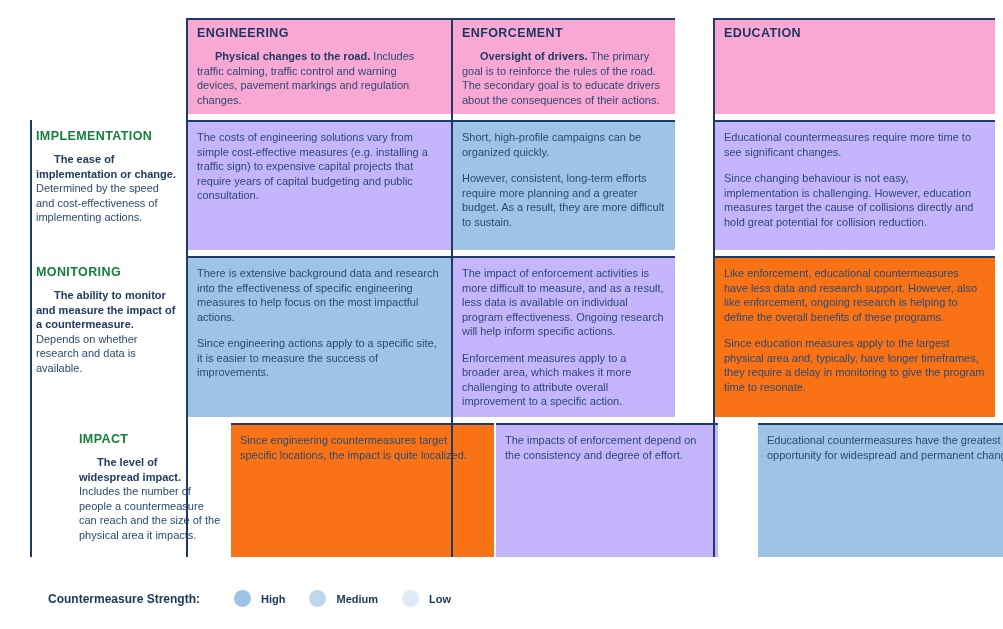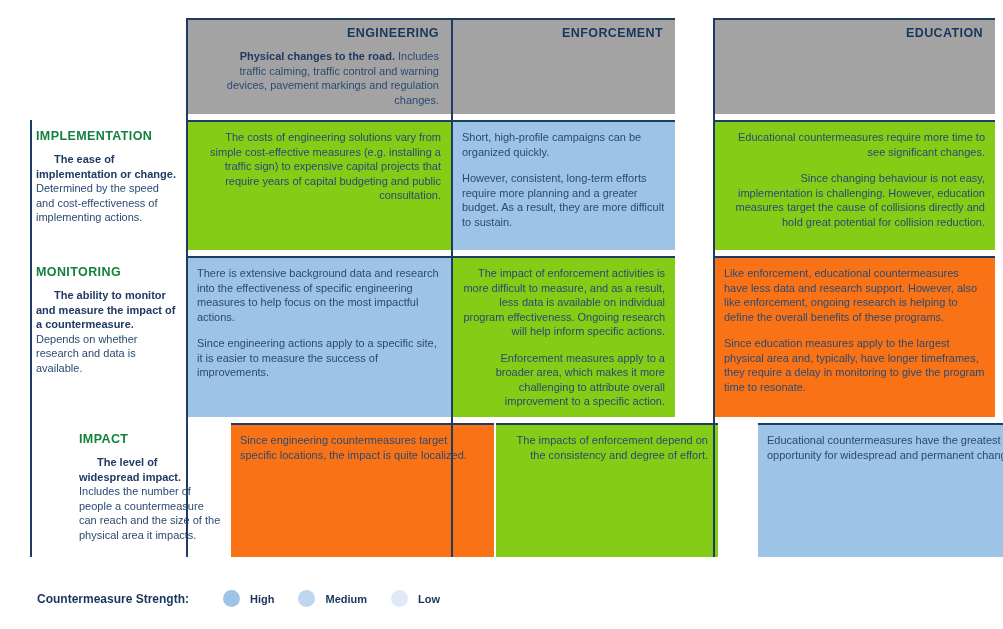--- a/index.html
+++ b/index.html
@@ -19,35 +19,35 @@
   .rowheads-border { position:absolute; left:0; top:102px; width:2px; height:437px; background:#1F3A63; }
 
   .band { width:100%; margin-bottom:6px; overflow:hidden; }
   .col-data .band { border-top:2px solid #1F3A63; }
   .col-rowheads .band { border-top:2px solid transparent; }
   .band-header { height:96px; }
   .band-impl { height:130px; }
   .band-monit { height:161px; }
   .band-impact { height:134px; margin-bottom:0;margin-left:43px; }
 
-  .header-cell { background:#a3a3a3; padding:6px 12px 0 9px;text-align:right; }
+  .header-cell { background:#f9a8d4; padding:6px 12px 0 9px; }
   .col-title { font-size:12.5px; font-weight:bold; color:#17365D; letter-spacing:0.4px; margin-bottom:9px; }
   .col-desc, .cell p, .row-desc { font-size:11px; line-height:14.5px; color:#2B4A73; }
   .col-desc b, .row-desc b { color:#1F3A63;padding-left:18px; }
 
   .cell { padding:8px 10px 0 9px; }
   .cell p { margin-bottom:12px; }
   .cell[data-strength="high"]   { background:#9DC3E6; }
-  .cell[data-strength="medium"] { background:#84cc16;text-align:right; }
+  .cell[data-strength="medium"] { background:#c4b5fd; }
   .cell[data-strength="low"]    { background:#f97316; }
 
   .rowhead { padding:7px 8px 0 6px; }
   .row-title { font-size:12.5px; font-weight:bold; color:#15803d; letter-spacing:0.4px; margin-bottom:9px; }
 
-  .legend { position:absolute; left:37px; top:590px; display:flex; align-items:center; }
+  .legend { position:absolute; left:48px; top:590px; display:flex; align-items:center; }
   .legend-label { font-size:12px; font-weight:bold; color:#17365D; margin-right:34px; }
   .legend-item { display:flex; align-items:center; margin-right:24px; }
   .dot { width:17px; height:17px; border-radius:50%; margin-right:10px; }
   .dot[data-strength="high"]   { background:#9DC3E6; }
   .dot[data-strength="medium"] { background:#BDD7EE; }
   .dot[data-strength="low"]    { background:#DEEBF7; }
   .legend-item span.lbl { font-size:11px; font-weight:bold; color:#17365D; }
 </style>
 </head>
 <body>
@@ -89,20 +89,21 @@
         <p>Since engineering actions apply to a specific site, it is easier to measure the success of improvements.</p>
       </div>
       <div class="band band-impact cell" data-strength="low">
         <p>Since engineering countermeasures target specific locations, the impact is quite localized.</p>
       </div>
     </div>
 
     <div class="col col-data col-enf">
       <div class="band band-header header-cell">
         <div class="col-title">ENFORCEMENT</div>
+        <p class="col-desc"><b>Oversight of drivers.</b> <span>The primary goal is to reinforce the rules of the road. The secondary goal is to educate drivers about the consequences of their actions.</span></p>
       </div>
       <div class="band band-impl cell" data-strength="high">
         <p>Short, high-profile campaigns can be organized quickly.</p>
         <p>However, consistent, long-term efforts require more planning and a greater budget. As a result, they are more difficult to sustain.</p>
       </div>
       <div class="band band-monit cell" data-strength="medium">
         <p>The impact of enforcement activities is more difficult to measure, and as a result, less data is available on individual program effectiveness. Ongoing research will help inform specific actions.</p>
         <p>Enforcement measures apply to a broader area, which makes it more challenging to attribute overall improvement to a specific action.</p>
       </div>
       <div class="band band-impact cell" data-strength="medium">

